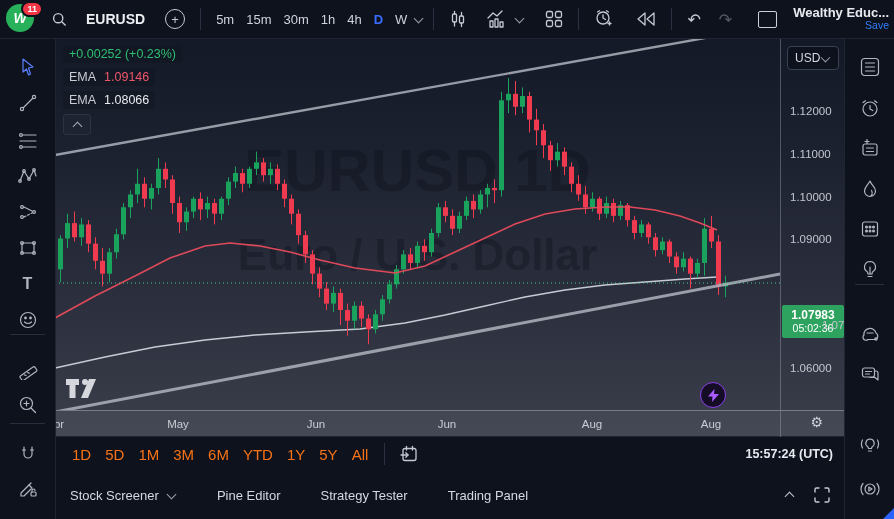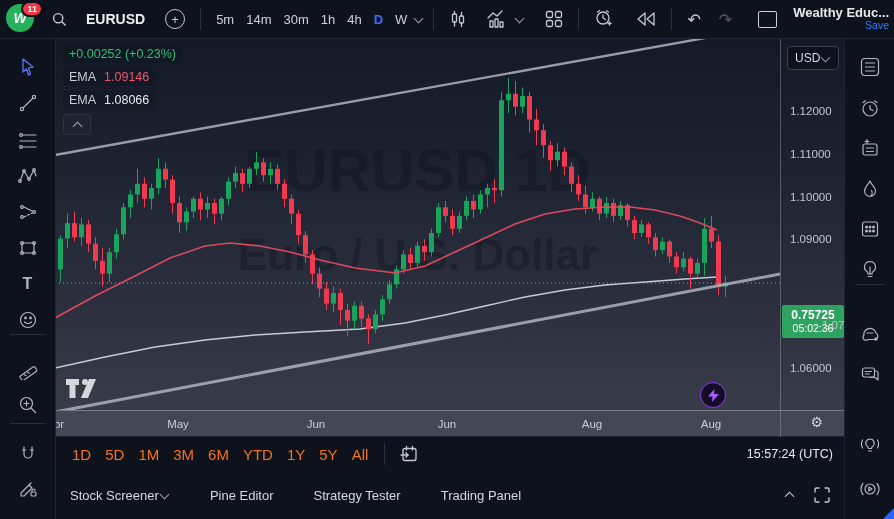--- a/index.html
+++ b/index.html
@@ -67,23 +67,23 @@
   
   .wm{position:absolute;width:100%;text-align:center;color:rgba(8,12,22,.32);font-weight:bold;pointer-events:none;white-space:nowrap}
   #wm1{top:98px;font-size:60px}
   #wm2{top:192px;font-size:44px}
   #tv-logo{position:absolute;left:10px;top:340px;opacity:.92}
   #boost{position:absolute;left:645px;top:344px;width:24px;height:24px;border-radius:50%;background:#150d26;
          border:1.6px solid #8a3ff0;display:flex;align-items:center;justify-content:center}
   
   #range-row{left:55px;top:437px;width:790px;height:34px;border-bottom:1px solid #1f2532;display:flex;align-items:center;z-index:3}
   .range-btn{font-size:15px;color:#f97316;padding:3px 7px;cursor:pointer}
-  #clock{margin-left:auto;margin-right:12px;font-size:12.5px;color:#e8eaf0;font-weight:normal}
+  #clock{margin-left:auto;margin-right:12px;font-size:12.5px;color:#e8eaf0;font-weight:bold}
   #footer{left:55px;top:471px;width:790px;height:48px;display:flex;align-items:center;z-index:3}
-  .footer-item{font-size:13px;color:#d5d8e0;margin-left:40px;cursor:pointer;display:flex;align-items:center;}
+  .footer-item{font-size:13px;color:#d5d8e0;margin-left:40px;cursor:pointer;display:flex;align-items:center;gap:7px}
   .footer-item:first-child{margin-left:15px}
   .footer-icons{margin-left:auto;margin-right:14px;display:flex;align-items:center;gap:18px;color:#c6c9d3}
   #corner-triangle{position:absolute;right:0;bottom:0;width:0;height:0;border-left:11px solid transparent;
                    border-bottom:11px solid #2962ff;z-index:9}
 </style>
 </head>
 <body>
 
 <div id="topbar" class="bar">
   <div class="logo">
@@ -96,21 +96,21 @@
         <line x1="9.8" y1="9.8" x2="13.6" y2="13.6"></line>
       </svg>
     <span class="symbol">EURUSD</span>
   </div>
   <div class="icon-btn" style="margin-left:14px">
     <span class="plus-circle">+</span>
   </div>
   <div class="tb-sep"></div>
   <div class="tb-group" style="">
     <span class="interval">5m</span>
-    <span class="interval">14m</span>
+    <span class="interval">15m</span>
     <span class="interval">30m</span>
     <span class="interval">1h</span>
     <span class="interval">4h</span>
     <span class="interval active">D</span>
     <span class="interval">W</span>
     <span class="cv" style="color:#9aa0ac"></span>
   </div>
   <div class="tb-sep"></div>
   <div class="icon-btn">
     <svg width="18" height="18" viewBox="0 0 18 18">
@@ -577,21 +577,21 @@
         </svg>
     </div>
   </div>
 
   <div id="price-axis">
     <div id="usd-btn">
       <span>USD</span>
       <span class="cv" style="color:#9aa0ac"></span>
     </div>
     <div id="last-badge" style="background: rgb(46, 163, 95);">
-      <span class="p">0.75725</span>
+      <span class="p">1.07983</span>
       <span class="t">05:02:36</span>
     </div>
   <div class="axis-label" style="top: 73px;">1.12000</div>
       <div class="axis-label" style="top: 116px; text-align: center;">1.11000</div>
       <div class="axis-label" style="top: 159px;">1.10000</div>
       <div class="axis-label" style="top: 201px;">1.09000</div>
       <div class="axis-label" style="top: 287px; margin-left: 32px;">1.07000</div>
       <div class="axis-label" style="top: 330px;">1.06000</div>
     </div>
 

